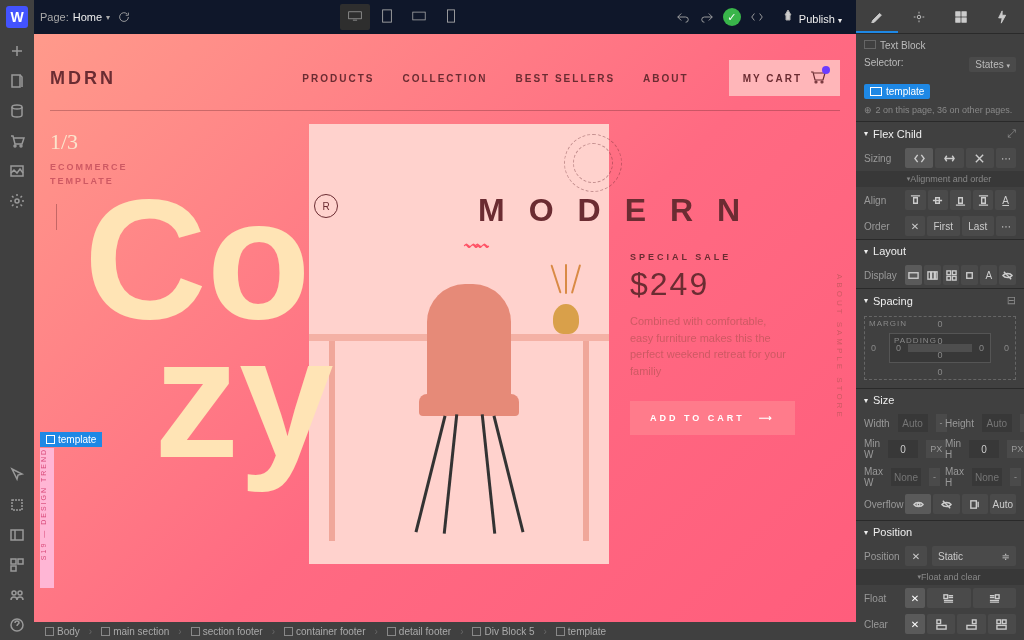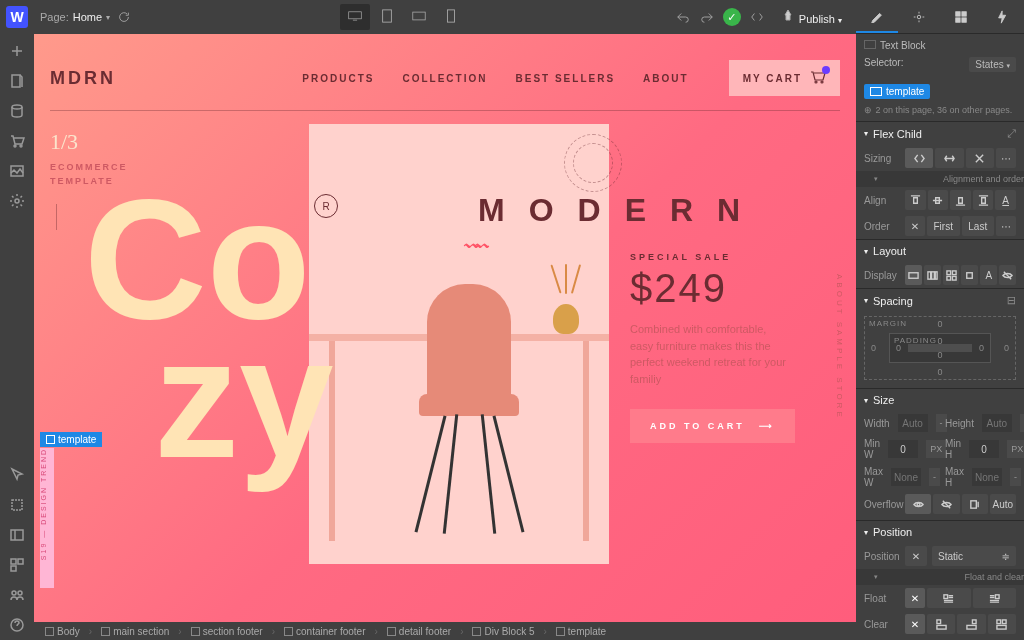--- a/index.html
+++ b/index.html
@@ -8,21 +8,21 @@
 
 
 .pillar { width: 34px; background: #404040; display: flex; flex-direction: column; align-items: center; padding-top: 6px; }
 .pillar .logo { width: 22px; height: 22px; background: #4353ff; color:#fff; border-radius:3px; display:flex;align-items:center;justify-content:center;font-weight:bold;font-size:14px; margin-bottom:8px;}
 .pillar .pi { width:20px; height:20px; margin: 5px 0; color:#999; display:flex;align-items:center;justify-content:center; cursor:pointer;}
 .pillar .spacer { flex:1; }
 .pillar svg { width:16px;height:16px;fill:none;stroke:#999;stroke-width:1.5;}
 
 
 .main { flex:1; display:flex; flex-direction:column; min-width:0;}
-.topbar { height:34px; background:#404040; display:flex; align-items:center; color:#aaa; font-size:11px; padding:0 6px; gap:6px;}
+.topbar { height:34px; background:#0f172a; display:flex; align-items:center; color:#aaa; font-size:11px; padding:0 6px; gap:6px;}
 .topbar .page { display:flex; align-items:center; gap:4px;}
 .topbar .page strong { color:#eee; font-weight:normal;}
 .topbar .devgroup { margin:0 auto; display:flex; gap:2px;}
 .topbar .devgroup .btn { padding:5px 8px; border-radius:2px; cursor:pointer;}
 .topbar .devgroup .btn.active { background:#2e2e2e;}
 .topbar .right { display:flex; align-items:center; gap:8px;}
 .topbar .ico { width:16px; height:16px; display:flex;align-items:center;justify-content:center; cursor:pointer;}
 .topbar .chk { width:18px;height:18px;border-radius:50%;background:#39b54a;display:flex;align-items:center;justify-content:center;color:#fff;font-size:11px;}
 .topbar .publish { color:#eee; padding:4px 8px; cursor:pointer;}
 .topbar svg{width:14px;height:14px;fill:#aaa;stroke:#aaa;}
@@ -63,21 +63,21 @@
 
 .rbadge{position:absolute;left:280px;top:160px;width:24px;height:24px;border:1px solid #6b2c32;border-radius:50%;display:flex;align-items:center;justify-content:center;color:#6b2c32;font-size:10px;}
 .stamp{position:absolute;left:530px;top:100px;width:58px;height:58px;border:1px dashed rgba(107,44,50,.4);border-radius:50%;}
 .stamp:after{content:"";position:absolute;inset:8px;border:1px dashed rgba(107,44,50,.4);border-radius:50%;}
 
 .modern { position:absolute; left:444px; top:158px; color:#6b2c32; font-size:32px; font-weight:700; letter-spacing:24px;}
 .zz{position:absolute;left:430px;top:200px;color:#ff5366;letter-spacing:-3px;font-size:14px;}
 
 .sale { position:absolute; left:596px; top:218px; color:#6b2c32;}
 .sale .lbl{font-size:9px;letter-spacing:3px;font-weight:700;}
-.sale .price{font-size:40px;font-weight:300;letter-spacing:2px;margin-top:4px;}
+.sale .price{font-size:32px;font-weight:300;letter-spacing:2px;margin-top:4px;}
 .sale .desc{font-size:11px;color:#ce5963;line-height:1.5;margin-top:10px;max-width:160px;}
 .addcart{margin-top:22px;background:#ff7b8b;color:#fff;padding:12px 20px;font-size:9px;letter-spacing:3px;font-weight:600;display:inline-flex;align-items:center;gap:14px;cursor:pointer;}
 
 .sidev{position:absolute;right:12px;top:240px;writing-mode:vertical-rl;color:#ce5963;font-size:8px;letter-spacing:3px;}
 
 .seltag{position:absolute;left:6px;top:398px;background:#1e88e5;color:#fff;font-size:10px;padding:2px 6px;display:flex;align-items:center;gap:3px;}
 .pinkbar{position:absolute;left:6px;top:414px;width:14px;height:140px;background:#ffb6d5;}
 .pinkbar span{writing-mode:vertical-rl;font-size:7px;letter-spacing:2px;color:#d94a7a;padding-top:8px;display:block;transform:rotate(180deg);}
 
 
@@ -108,21 +108,21 @@
 .sechdr .endico{margin-left:auto;color:#888;}
 
 .row{display:flex;align-items:center;padding:3px 8px;gap:5px;}
 .row .lab{width:36px;color:#999;font-size:10px;}
 .btngrp{display:flex;gap:2px;flex:1;}
 .sq{flex:1;height:20px;background:#4a4a4a;display:flex;align-items:center;justify-content:center;cursor:pointer;border-radius:2px;color:#ccc;font-size:10px;}
 .sq.on{background:#5a5a5a;color:#fff;}
 .sq svg{width:11px;height:11px;stroke:#ccc;fill:none;stroke-width:1.5;}
 .sq.tiny{flex:none;width:20px;}
 .sub{color:#888;font-size:9px;text-align:center;padding:3px 0;}
-.sub.hdr{background:#383838;display:flex;align-items:center;justify-content:space-between;padding-left:18px;}
+.sub.hdr{background:#383838;display:flex;align-items:center;justify-content:center;padding-left:18px;}
 
 .numin{width:30px;height:18px;background:#383838;border:none;color:#ccc;text-align:center;font-size:10px;}
 .unit{background:#4a4a4a;height:18px;padding:0 4px;display:flex;align-items:center;font-size:9px;color:#999;}
 .half{display:flex;align-items:center;gap:8px;width:50%;}
 
 .boxmodel{margin:4px 8px 8px 8px;border:1px dashed #666;padding:16px 24px;position:relative;color:#888;font-size:9px;}
 .boxmodel .tag{position:absolute;left:4px;top:2px;font-size:8px;letter-spacing:1px;}
 .boxmodel .inner{border:1px solid #555;padding:10px 18px;position:relative;background:#383838;}
 .boxmodel .v{position:absolute;font-size:9px;}
 .boxmodel .vt{top:2px;left:50%;transform:translateX(-50%);}

